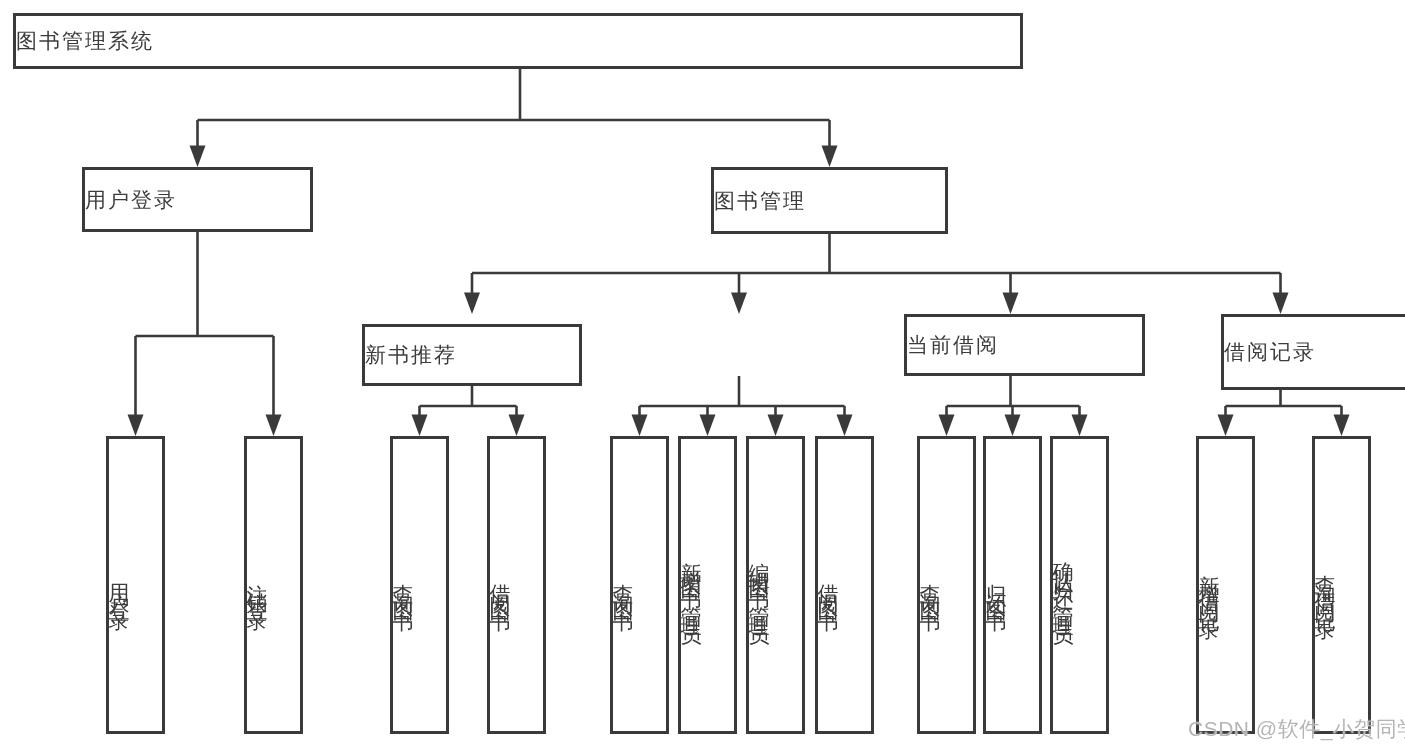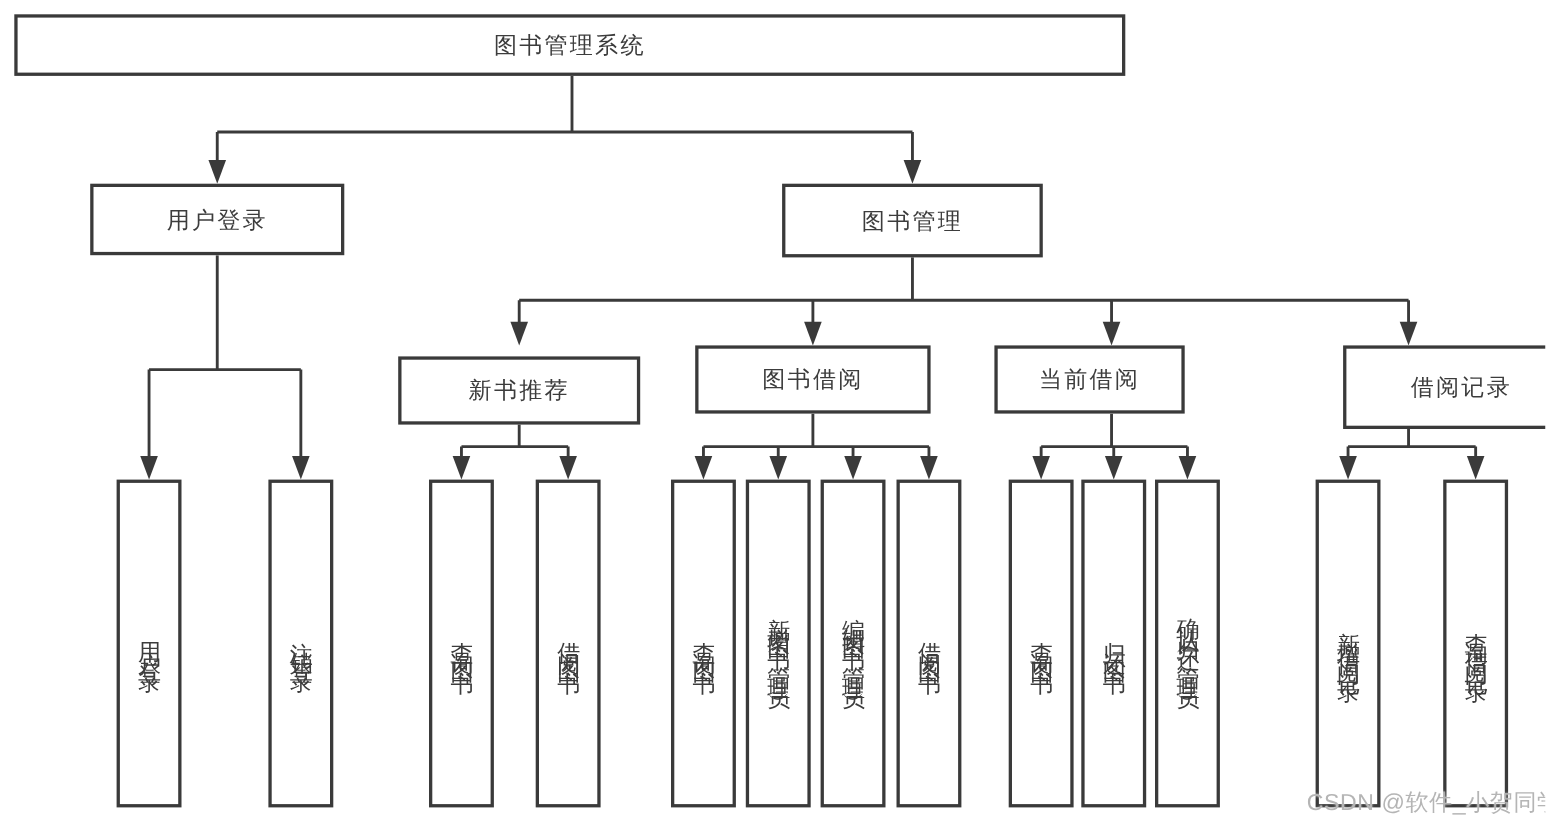--- a/index.html
+++ b/index.html
@@ -36,21 +36,21 @@
   svg.wires .ah {
     fill: var(--line);
     stroke: none;
   }
   .node {
     position: absolute;
     background: var(--box-fill);
     border: 3px solid var(--box-border);
     display: flex;
     align-items: center;
-    justify-content: center;
+    justify-content: flex-start;
     font-size: 21px;
     letter-spacing: 2px;
     color: var(--text);
     z-index: 2;
   }
   .leaf span {
     writing-mode: vertical-rl;
     text-orientation: mixed;
     letter-spacing: 9px;
     line-height: 1;
@@ -117,24 +117,21 @@
   <div class="node" style="left:82px;top:167px;width:231px;height:65px">
     <span>用户登录</span>
   </div>
   <div class="node" style="left:711px;top:167px;width:237px;height:67px">
     <span>图书管理</span>
   </div>
 
   <div class="node" style="left:362px;top:324px;width:220px;height:62px">
     <span>新书推荐</span>
   </div>
-  <div class="node" style="left:632px;top:314px;width:214px;height:62px">
-    <span>图书借阅</span>
-  </div>
-  <div class="node" style="left:904px;top:314px;width:173px;height:62px">
+  <div class="node" style="left:904px;top:314px;width:241px;height:62px">
     <span>当前借阅</span>
   </div>
   <div class="node" style="left:1221px;top:314px;width:215px;height:76px">
     <span>借阅记录</span>
   </div>
 
   <div class="node leaf" style="left:106px;top:436px;width:59px;height:298px">
     <span>用户登录</span>
   </div>
   <div class="node leaf" style="left:244px;top:436px;width:59px;height:298px">

